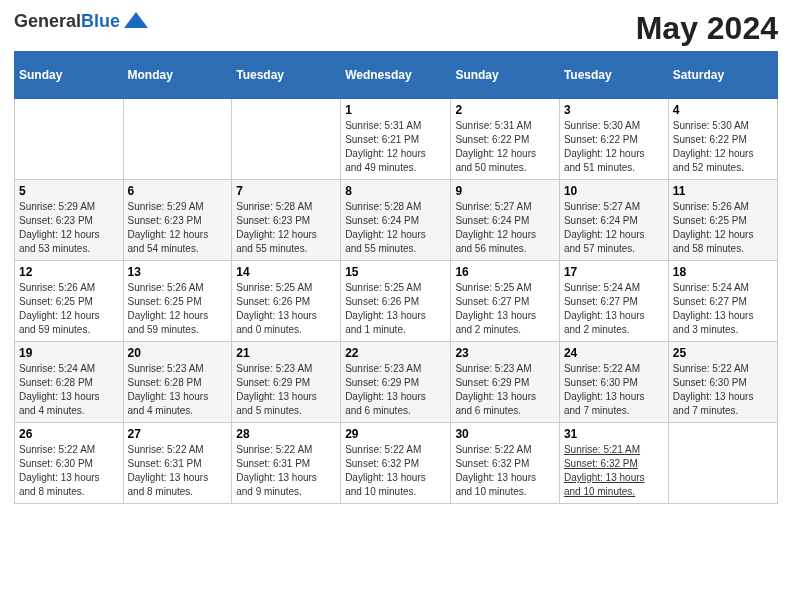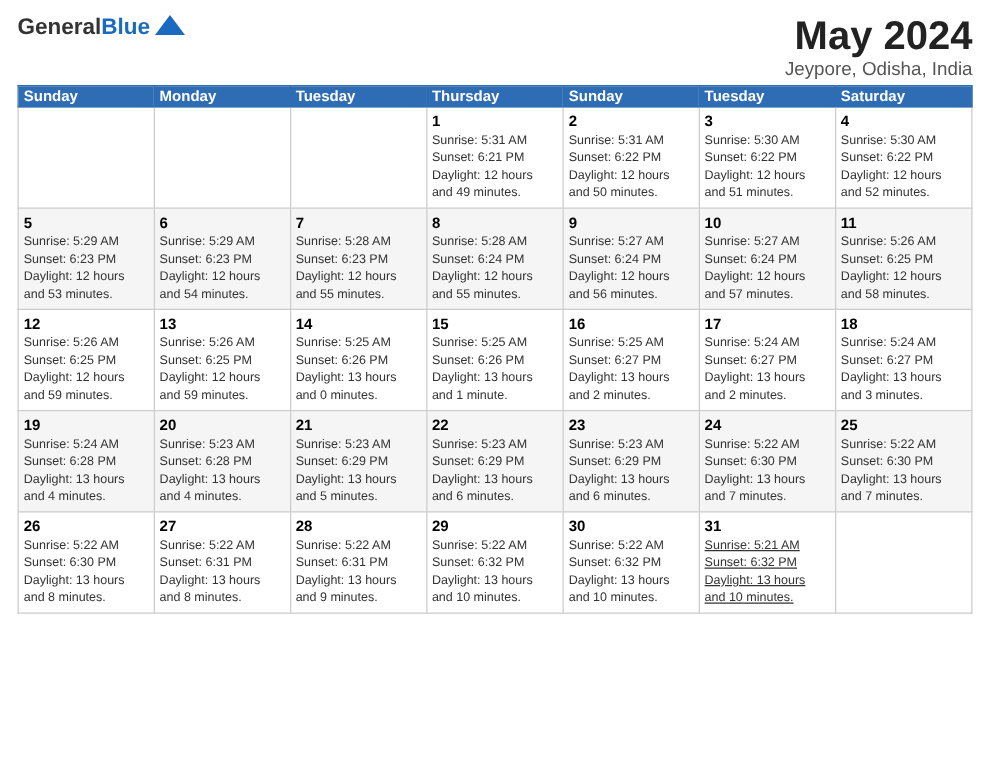--- a/index.html
+++ b/index.html
@@ -48,21 +48,21 @@
       color: #555;
     }
     table {
       width: 100%;
       border-collapse: collapse;
       font-size: 10.5px;
     }
     thead tr th {
       background-color: #2e6db4;
       color: #fff;
-      padding: 1px 4px;
+      padding: 16px 4px;
       text-align: left;
       font-size: 12px;
       font-weight: bold;
       border: 1px solid #2e6db4;
     }
     tbody tr td {
       border: 1px solid #ccc;
       vertical-align: top;
       padding: 4px 4px;
       width: 113px;
@@ -94,31 +94,30 @@
       <span class="logo-text">
         <span class="logo-general">General</span><span class="logo-blue">Blue</span>
       </span>
       <svg class="logo-icon" viewBox="0 0 28 22" xmlns="http://www.w3.org/2000/svg">
         <path d="M14 2 L26 18 L2 18 Z" fill="#1a6bbf"></path>
         <path d="M8 18 L20 18 L20 10 Z" fill="#1a6bbf" opacity="0.5"></path>
       </svg>
     </div>
     <div class="title-block">
       <div class="month-title">May 2024</div>
-      <div class="location">Jeypore, Odisha, India</div>
     </div>
   </div>
 
   <table>
     <thead>
       <tr>
       <th>Sunday</th>
           <th>Monday</th>
           <th>Tuesday</th>
-          <th>Thursday</th>
+          <th>Wednesday</th>
           <th>Sunday</th>
           <th>Tuesday</th>
           <th>Saturday</th>
         </tr>
     </thead>
     <tbody id="calendar-body">
     <tr>
           <td class="empty"></td>
           <td class="empty"></td>
           <td class="empty"></td>

